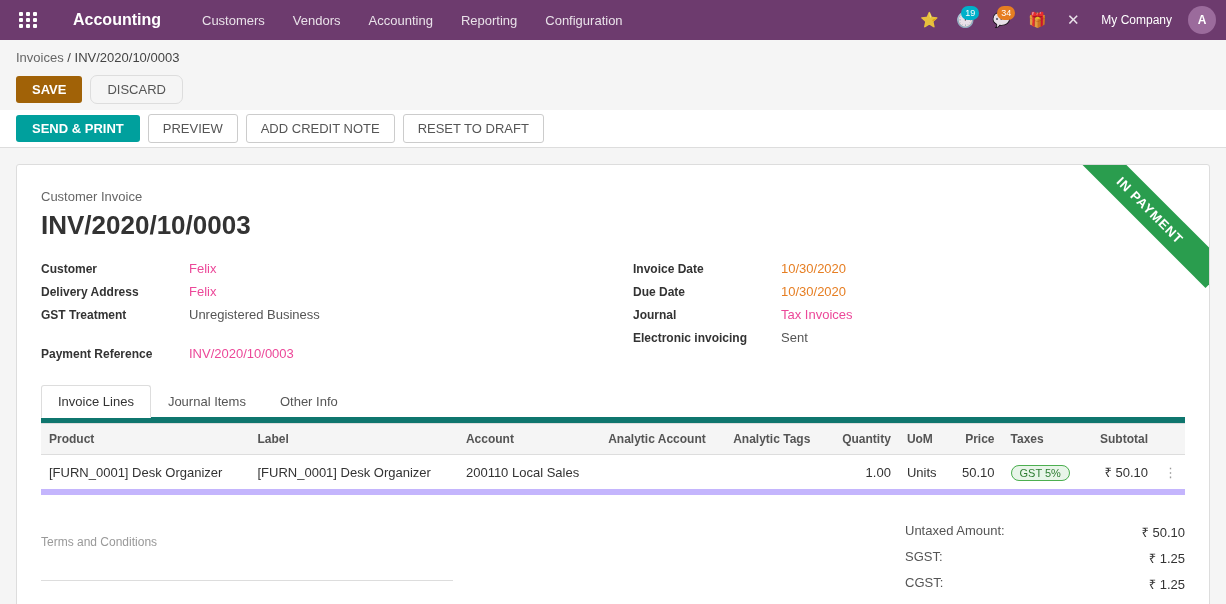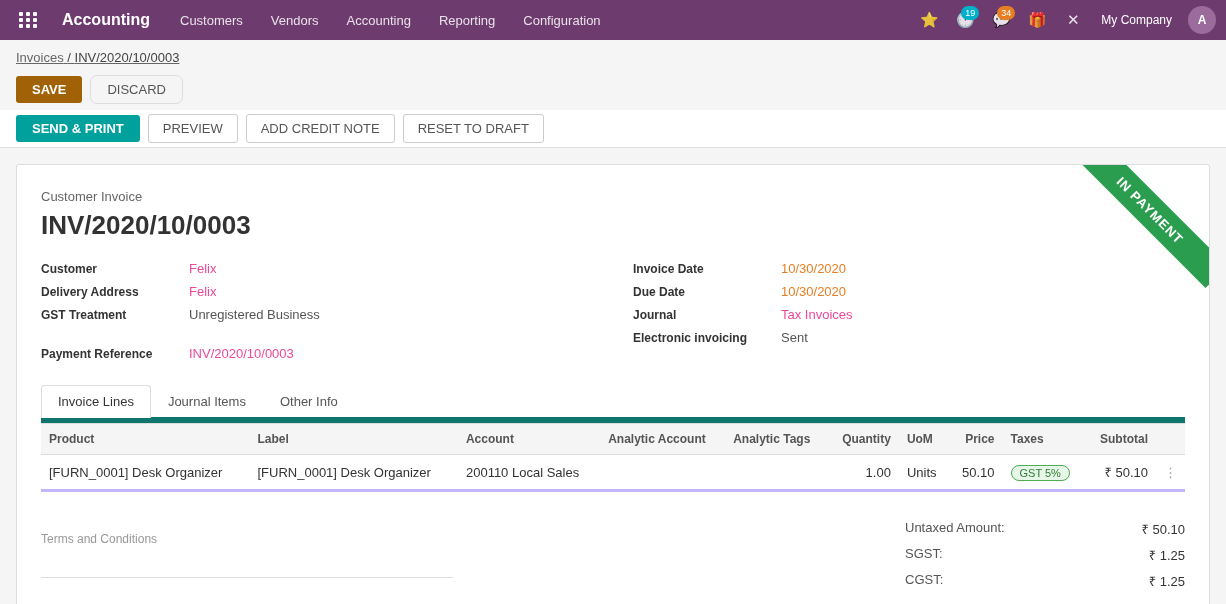--- a/index.html
+++ b/index.html
@@ -6,21 +6,21 @@
     body { font-family: Arial, sans-serif; font-size: 13px; background: #f5f5f5; color: #333; }
 
     
     .topnav {
       background: #6d3b6e;
       color: white;
       height: 40px;
       display: flex;
       align-items: center;
       padding: 0 10px;
-      gap: 0;
+      gap: 11px;
     }
     .topnav-apps {
       width: 36px; height: 40px;
       display: flex; align-items: center; justify-content: center;
       cursor: pointer;
     }
     .topnav-brand {
       font-size: 16px; font-weight: bold;
       color: white;
       padding: 0 16px;
@@ -73,21 +73,20 @@
       display: flex; align-items: center; justify-content: center;
       color: white; font-size: 12px; font-weight: bold;
       margin-left: 4px;
     }
 
     
     .breadcrumb {
       padding: 10px 16px 4px;
       font-size: 13px;
       color: #666;
-      text-decoration: underline;
     }
     .breadcrumb a { color: #666; text-decoration: none; }
     .breadcrumb span { color: #444; }
 
     
     .action-bar {
       padding: 6px 16px;
       display: flex; align-items: center; gap: 8px;
     }
     .btn-save {
@@ -199,21 +198,21 @@
       font-size: 12px;
       color: #555;
       font-weight: 600;
       white-space: nowrap;
     }
     .invoice-table thead th.right { text-align: right; }
     .invoice-table tbody td {
       padding: 8px 8px;
       font-size: 13px;
       color: #333;
-      border-bottom: 3px solid #c4b5fd;
+      border-bottom: 6px solid #c4b5fd;
       vertical-align: middle;
       margin-left: 6px;
     }
     .invoice-table tbody td.right { text-align: right; }
 
     
     .tax-badge {
       background: #e8f5e9;
       border: 1px solid #4caf50;
       border-radius: 10px;

